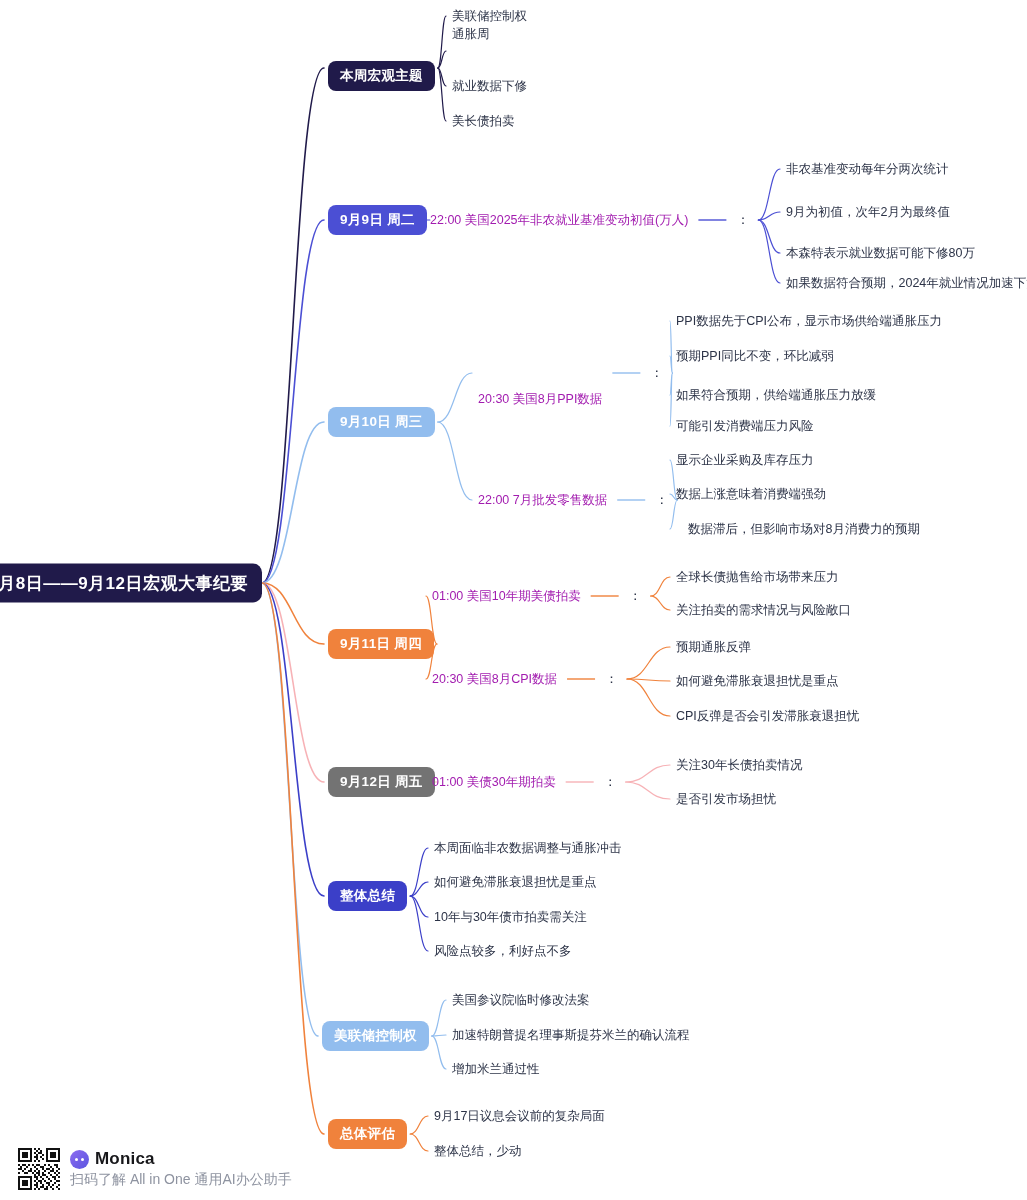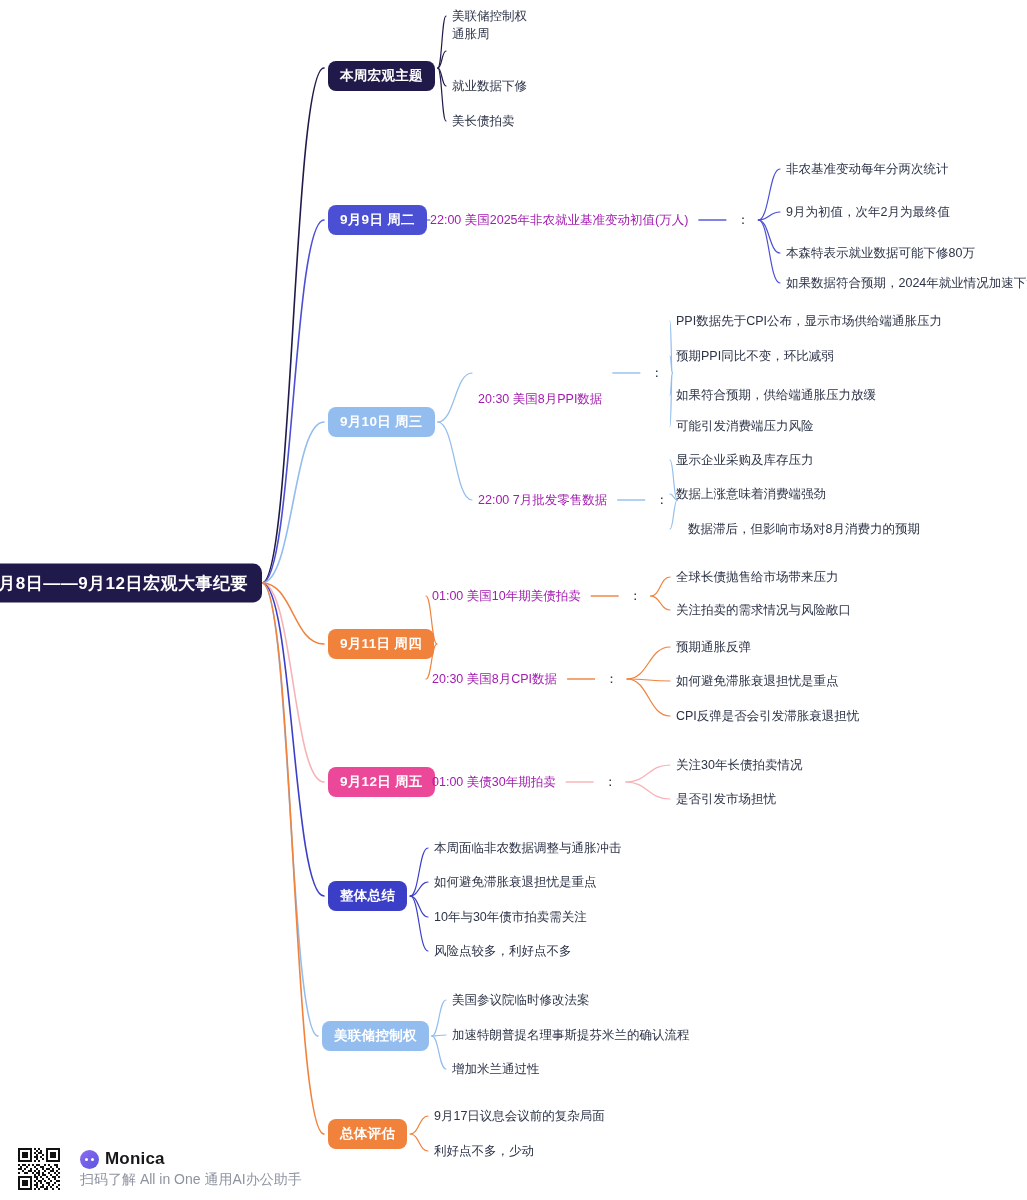--- a/index.html
+++ b/index.html
@@ -21,29 +21,29 @@
   
   .badge{
     color:#ffffff;font-weight:bold;font-size:13.5px;
     padding:6px 12px;border-radius:8px;letter-spacing:.3px;
   }
   .badge.navy{background:#201a4a;}
   .badge.indigo{background:#4b4fd4;}
   .badge.deepindigo{background:#3b3fc8;}
   .badge.lightblue{background:#92bdee;}
   .badge.orange{background:#f0823c;}
-  .badge.pink{background:#ec4899;}
+  .badge.pink{background:#737373;}
 
   
   .leaf{font-size:12.5px;color:#2c3347;}
   .sub{font-size:12.5px;color:#a21caf;}
   .colon{font-size:13px;color:#2c3347;}
 
   
-  .footer{position:absolute;left:18px;bottom:10px;display:flex;align-items:flex-end;gap:20px;}
+  .footer{position:absolute;left:18px;bottom:10px;display:flex;align-items:flex-end;gap:10px;}
   .qr{width:42px;height:42px;display:block;}
   .brandwrap{display:flex;flex-direction:column;gap:2px;padding-bottom:1px;}
   .brandline{display:flex;align-items:center;gap:6px;}
   .logo{width:19px;height:19px;border-radius:50%;
         background:linear-gradient(135deg,#8d6bf0,#5b56e0);
         display:flex;align-items:center;justify-content:center;}
   .logo .eyes{display:flex;gap:3px;}
   .logo .eyes i{width:3px;height:3px;background:#fff;border-radius:50%;display:block;}
   .brandname{font-size:17px;font-weight:bold;color:#17171a;letter-spacing:.2px;}
   .brandsub{font-size:14px;color:#8e93a0;}
@@ -149,21 +149,21 @@
       <div class="node leaf" style="left: 434px; top: 848px;">本周面临非农数据调整与通胀冲击</div>
       <div class="node leaf" style="left: 434px; top: 882px;">如何避免滞胀衰退担忧是重点</div>
       <div class="node leaf" style="left: 434px; top: 917px;">10年与30年债市拍卖需关注</div>
       <div class="node leaf" style="left: 434px; top: 951px;">风险点较多，利好点不多</div>
       <div class="node badge lightblue" style="left: 322px; top: 1036px;">美联储控制权</div>
       <div class="node leaf" style="left: 452px; top: 1000px;">美国参议院临时修改法案</div>
       <div class="node leaf" style="left: 452px; top: 1035px;">加速特朗普提名理事斯提芬米兰的确认流程</div>
       <div class="node leaf" style="left: 452px; top: 1069px;">增加米兰通过性</div>
       <div class="node badge orange" style="left: 328px; top: 1134px;">总体评估</div>
       <div class="node leaf" style="left: 434px; top: 1116px;">9月17日议息会议前的复杂局面</div>
-      <div class="node leaf" style="left: 434px; top: 1151px;">利好点不多，少动</div>
+      <div class="node leaf" style="left: 434px; top: 1151px;">整体总结，少动</div>
       <div class="node root" style="top: 583px; left: -25.7812px;">9月8日——9月12日宏观大事纪要</div>
     </div>
 </div>
 
 <div class="footer">
   <svg class="qr" viewBox="0 0 21 21" shape-rendering="crispEdges">
     <rect width="21" height="21" fill="#fff"></rect>
     <g fill="#111">
       <rect x="0" y="0" width="7" height="1"></rect>
         <rect x="0" y="6" width="7" height="1"></rect>

